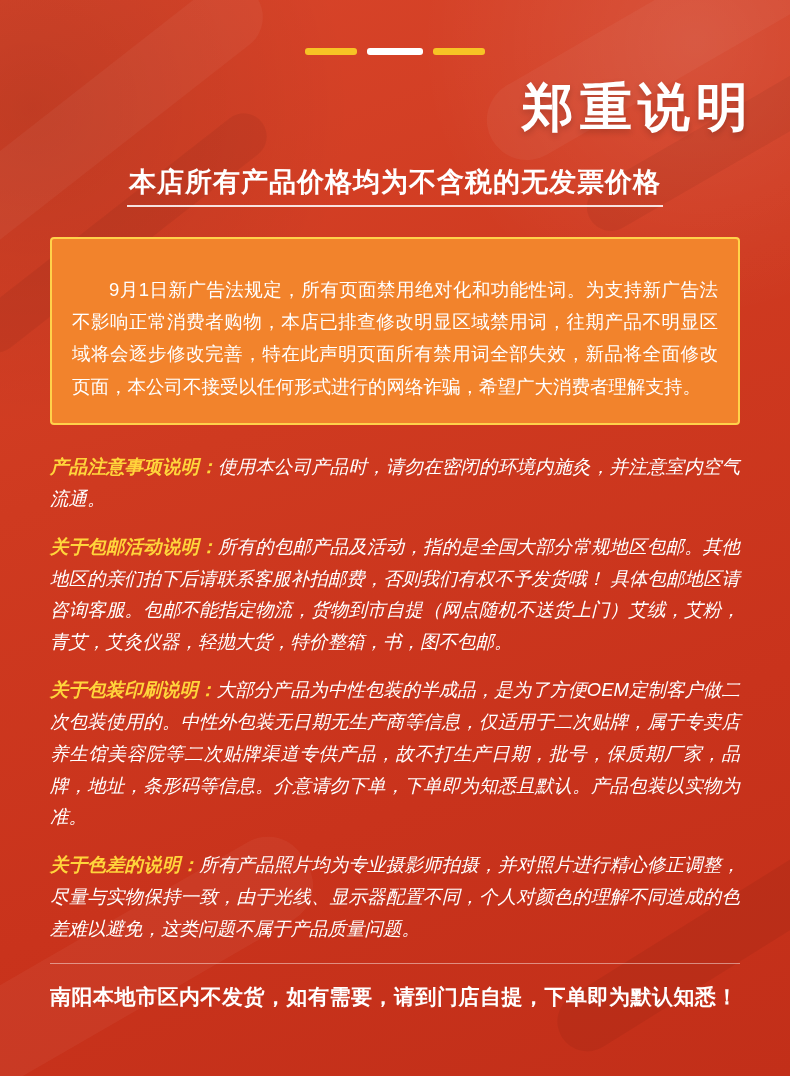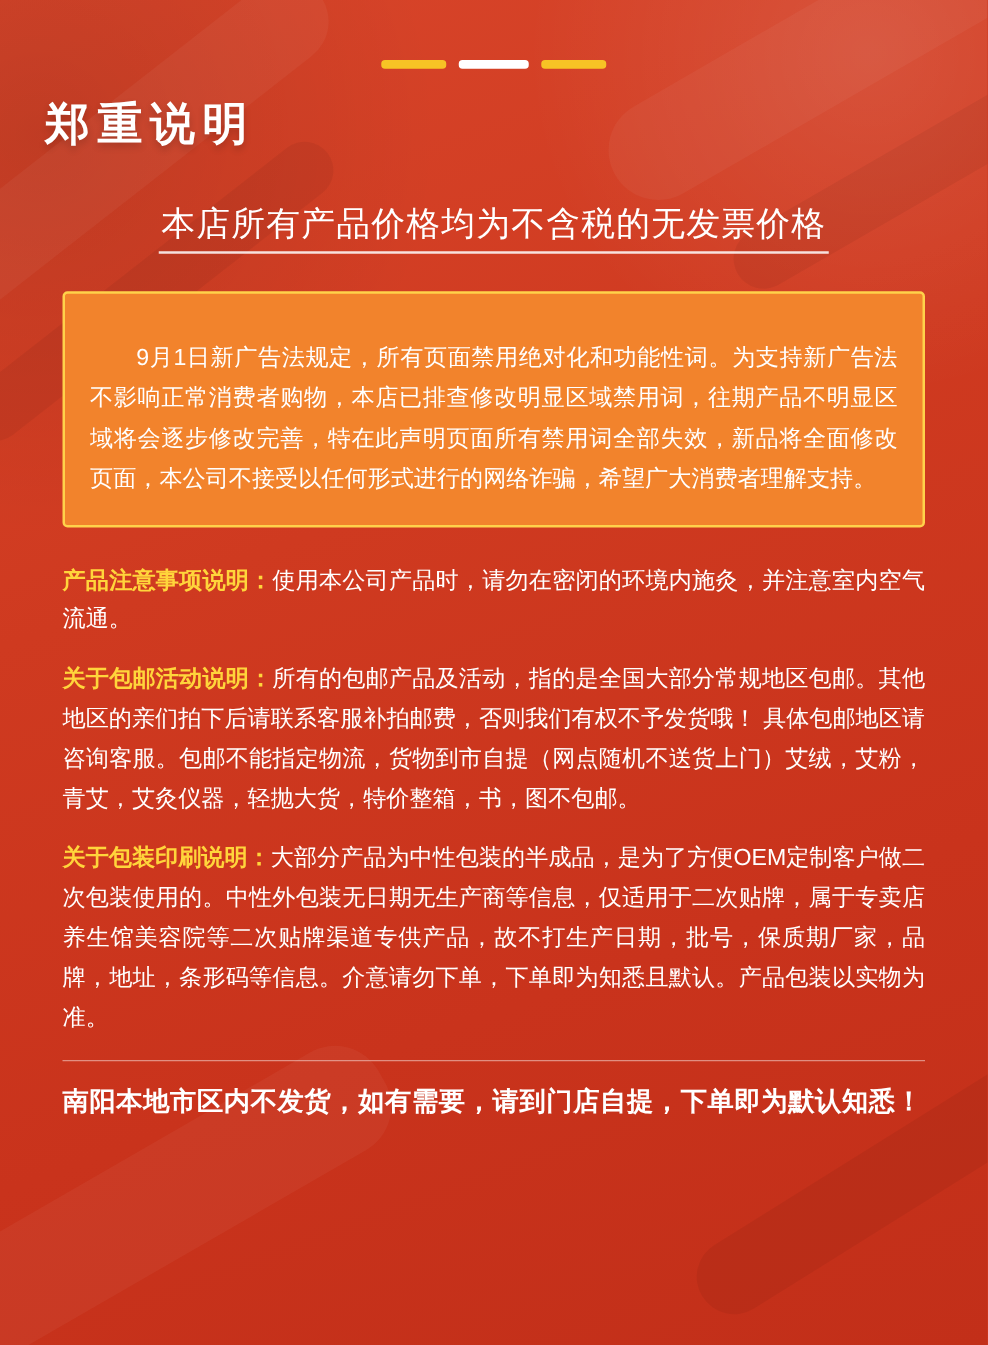--- a/index.html
+++ b/index.html
@@ -54,64 +54,64 @@
   }
   .dash {
     width: 52px;
     height: 7px;
     border-radius: 3px;
     background: #f7c325;
   }
   .dash.mid { background: #ffffff; width: 56px; }
 
   .title {
-    text-align: left;
+    text-align: right;
     color: #ffffff;
-    font-size: 36px;
+    font-size: 52px;
     font-weight: bold;
     letter-spacing: 6px;
     margin-top: 24px;
     line-height: 1.1;
     text-shadow: 0 3px 6px rgba(0,0,0,0.18);
   }
 
   .subtitle-block {
     margin-top: 26px;
     text-align: center;
   }
   .subtitle {
     color: #ffffff;
     font-size: 27px;
-    font-weight: normal;
+    font-weight: bold;
     letter-spacing: 1px;
     line-height: 1.5;
     display: inline-block;
     border-bottom: 2px solid rgba(255,255,255,0.85);
     padding: 0 2px 2px 2px;
-    margin-top: 14px;
   }
   .subtitle2 {
     margin-top: 8px;
   }
 
   .notice-box {
     margin: 30px 14px 0 14px;
     background: #f2832c;
     border: 2px solid #ffd24a;
     border-radius: 4px;
     padding: 35px 20px 20px 20px;
     color: #ffffff;
     font-size: 18.5px;
     line-height: 1.75;
     text-align: justify;
   }
   .notice-box .ind { display: inline-block; width: 2em; }
 
   .sections {
     margin: 26px 14px 0 14px;
+    font-style: italic;
   }
   .sec {
     margin-bottom: 16px;
     color: #ffffff;
     font-size: 18.5px;
     line-height: 1.72;
     text-align: justify;
   }
   .sec .lbl {
     color: #ffd53b;
@@ -171,20 +171,23 @@
       </div>
 
       <div class="sec">
         <span class="lbl">关于包邮活动说明：</span><span>所有的包邮产品及活动，指的是全国大部分常规地区包邮。其他地区的亲们拍下后请联系客服补拍邮费，否则我们有权不予发货哦！ 具体包邮地区请咨询客服。包邮不能指定物流，货物到市自提（网点随机不送货上门）艾绒，艾粉，青艾，艾灸仪器，轻抛大货，特价整箱，书，图不包邮。</span>
       </div>
 
       <div class="sec">
         <span class="lbl">关于包装印刷说明：</span><span>大部分产品为中性包装的半成品，是为了方便OEM定制客户做二次包装使用的。中性外包装无日期无生产商等信息，仅适用于二次贴牌，属于专卖店养生馆美容院等二次贴牌渠道专供产品，故不打生产日期，批号，保质期厂家，品牌，地址，条形码等信息。介意请勿下单，下单即为知悉且默认。产品包装以实物为准。</span>
       </div>
 
+      <div class="sec">
+        <span class="lbl">关于色差的说明：</span><span>所有产品照片均为专业摄影师拍摄，并对照片进行精心修正调整，尽量与实物保持一致，由于光线、显示器配置不同，个人对颜色的理解不同造成的色差难以避免，这类问题不属于产品质量问题。</span>
+      </div>
 
     </div>
 
     <div class="divider"></div>
 
     <div class="footer">南阳本地市区内不发货，如有需要，请到门店自提，下单即为默认知悉！</div>
 
   </div>
 </div>
 

